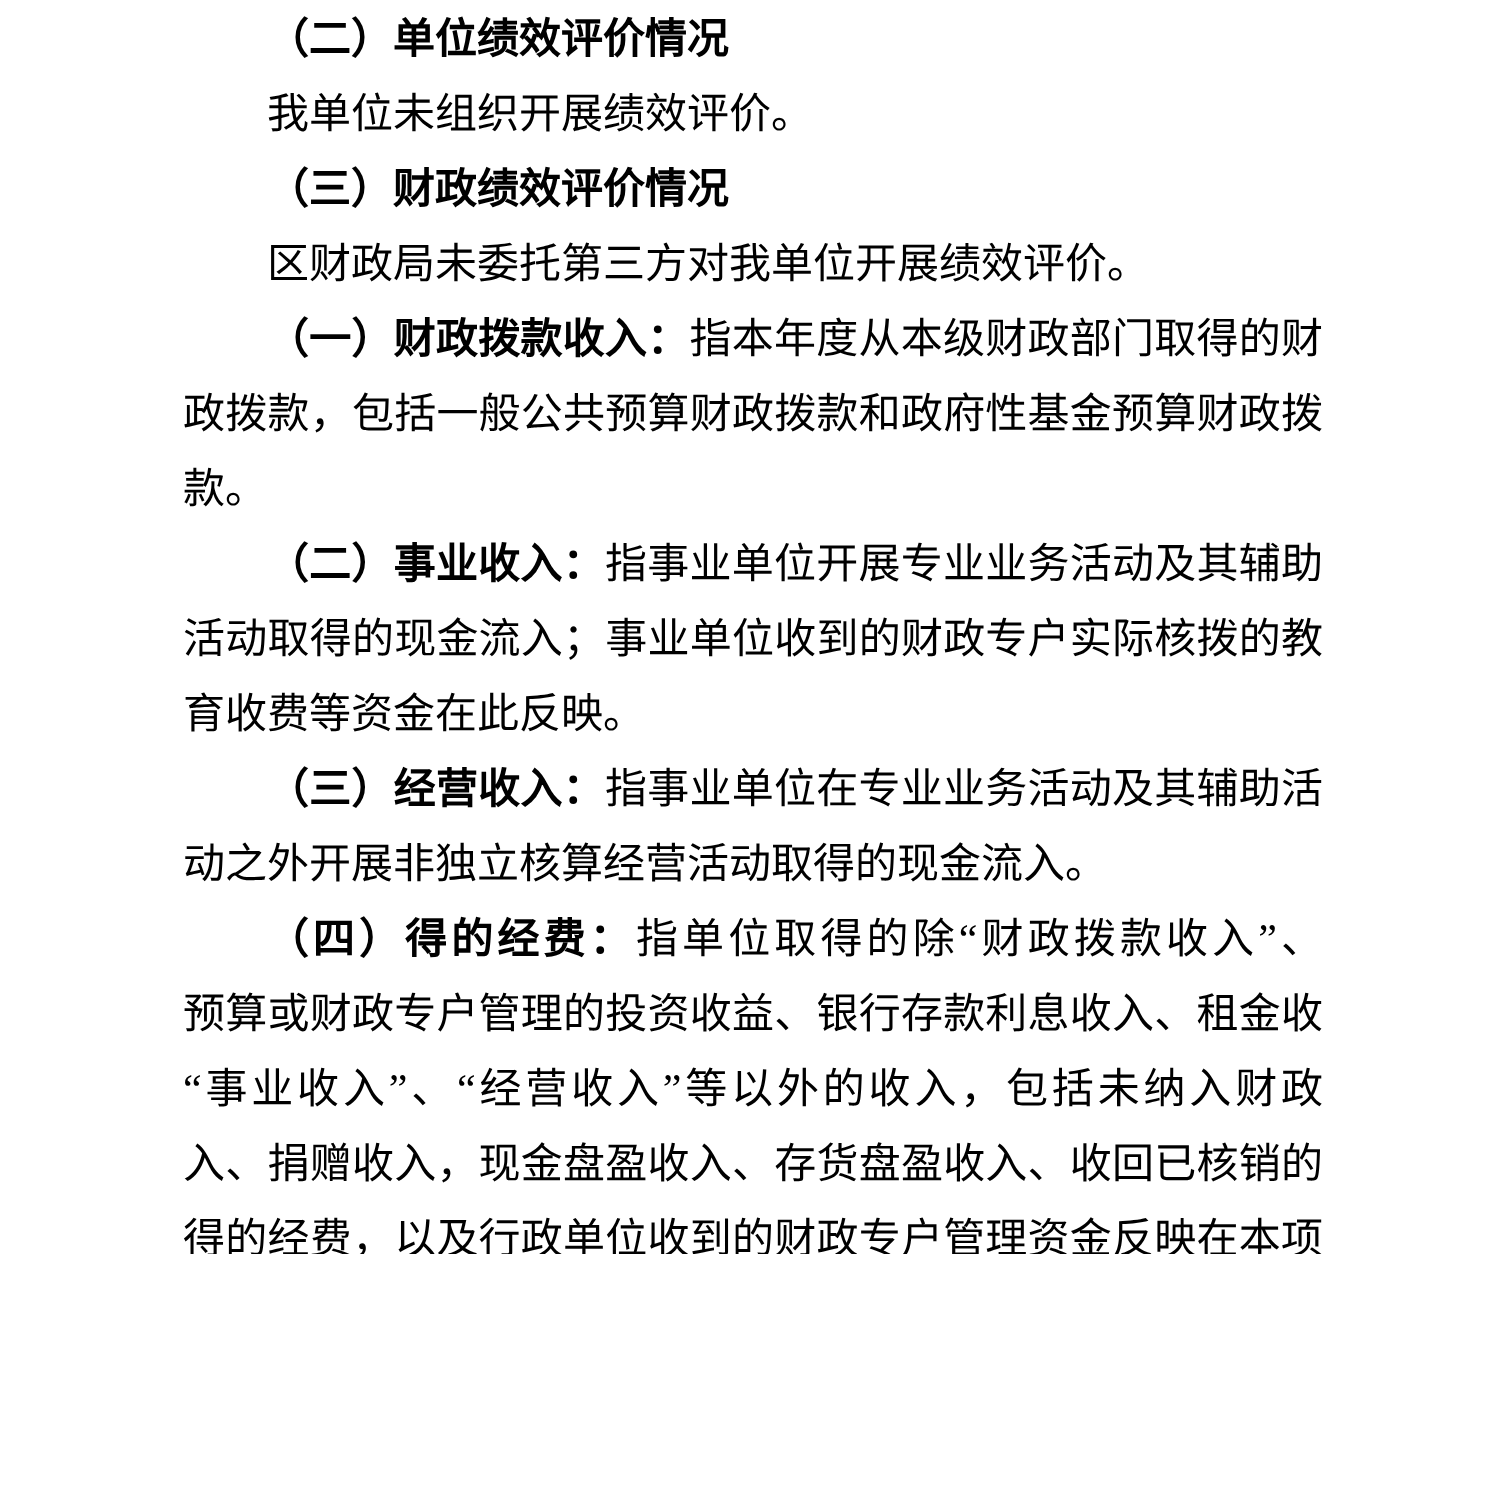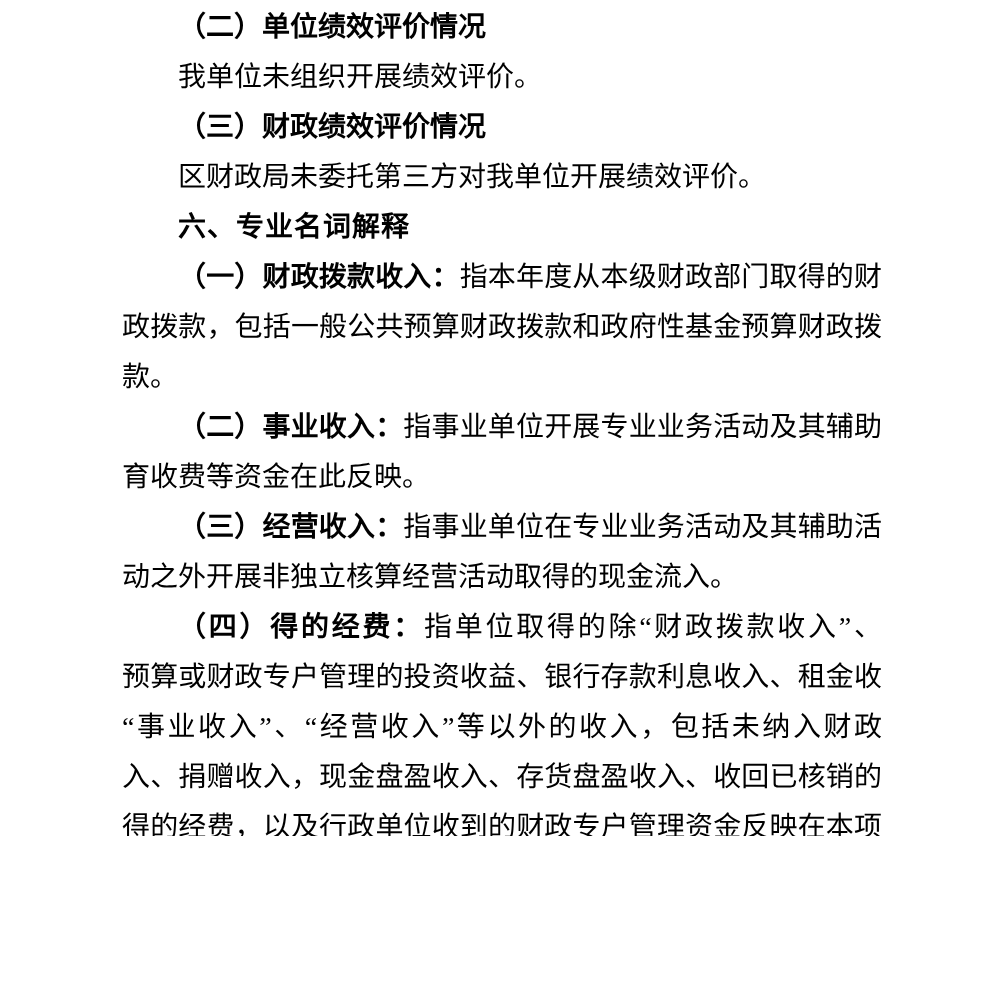--- a/index.html
+++ b/index.html
@@ -57,30 +57,30 @@
   <div class="doc">
 
     <div class="line ind"><span class="lead">（二）单位绩效评价情况</span><span></span></div>
 
     <div class="line ind"><span>我单位未组织开展绩效评价。</span></div>
 
     <div class="line ind"><span class="lead">（三）财政绩效评价情况</span><span></span></div>
 
     <div class="line ind"><span>区财政局未委托第三方对我单位开展绩效评价。</span></div>
 
-    <div class="line ind"><span class="lead hei">六、专业名词解释</span></div>
 
     <div class="line ind just"><span class="lead">（一）财政拨款收入：</span><span>指本年度从本级财政部门取得的财</span></div>
 
     <div class="line just"><span>政拨款，包括一般公共预算财政拨款和政府性基金预算财政拨</span></div>
 
     <div class="line"><span>款。</span></div>
 
     <div class="line ind just"><span class="lead">（二）事业收入：</span><span>指事业单位开展专业业务活动及其辅助</span></div>
 
+    <div class="line just"><span>活动取得的现金流入；事业单位收到的财政专户实际核拨的教</span></div>
 
     <div class="line"><span>育收费等资金在此反映。</span></div>
 
     <div class="line ind just"><span class="lead">（三）经营收入：</span><span>指事业单位在专业业务活动及其辅助活</span></div>
 
     <div class="line"><span>动之外开展非独立核算经营活动取得的现金流入。</span></div>
 
     <div class="line ind just"><span class="lead">（四）得的经费：</span><span>指单位取得的除“财政拨款收入”、</span></div>
 
     <div class="line just"><span>预算或财政专户管理的投资收益、银行存款利息收入、租金收</span></div>

